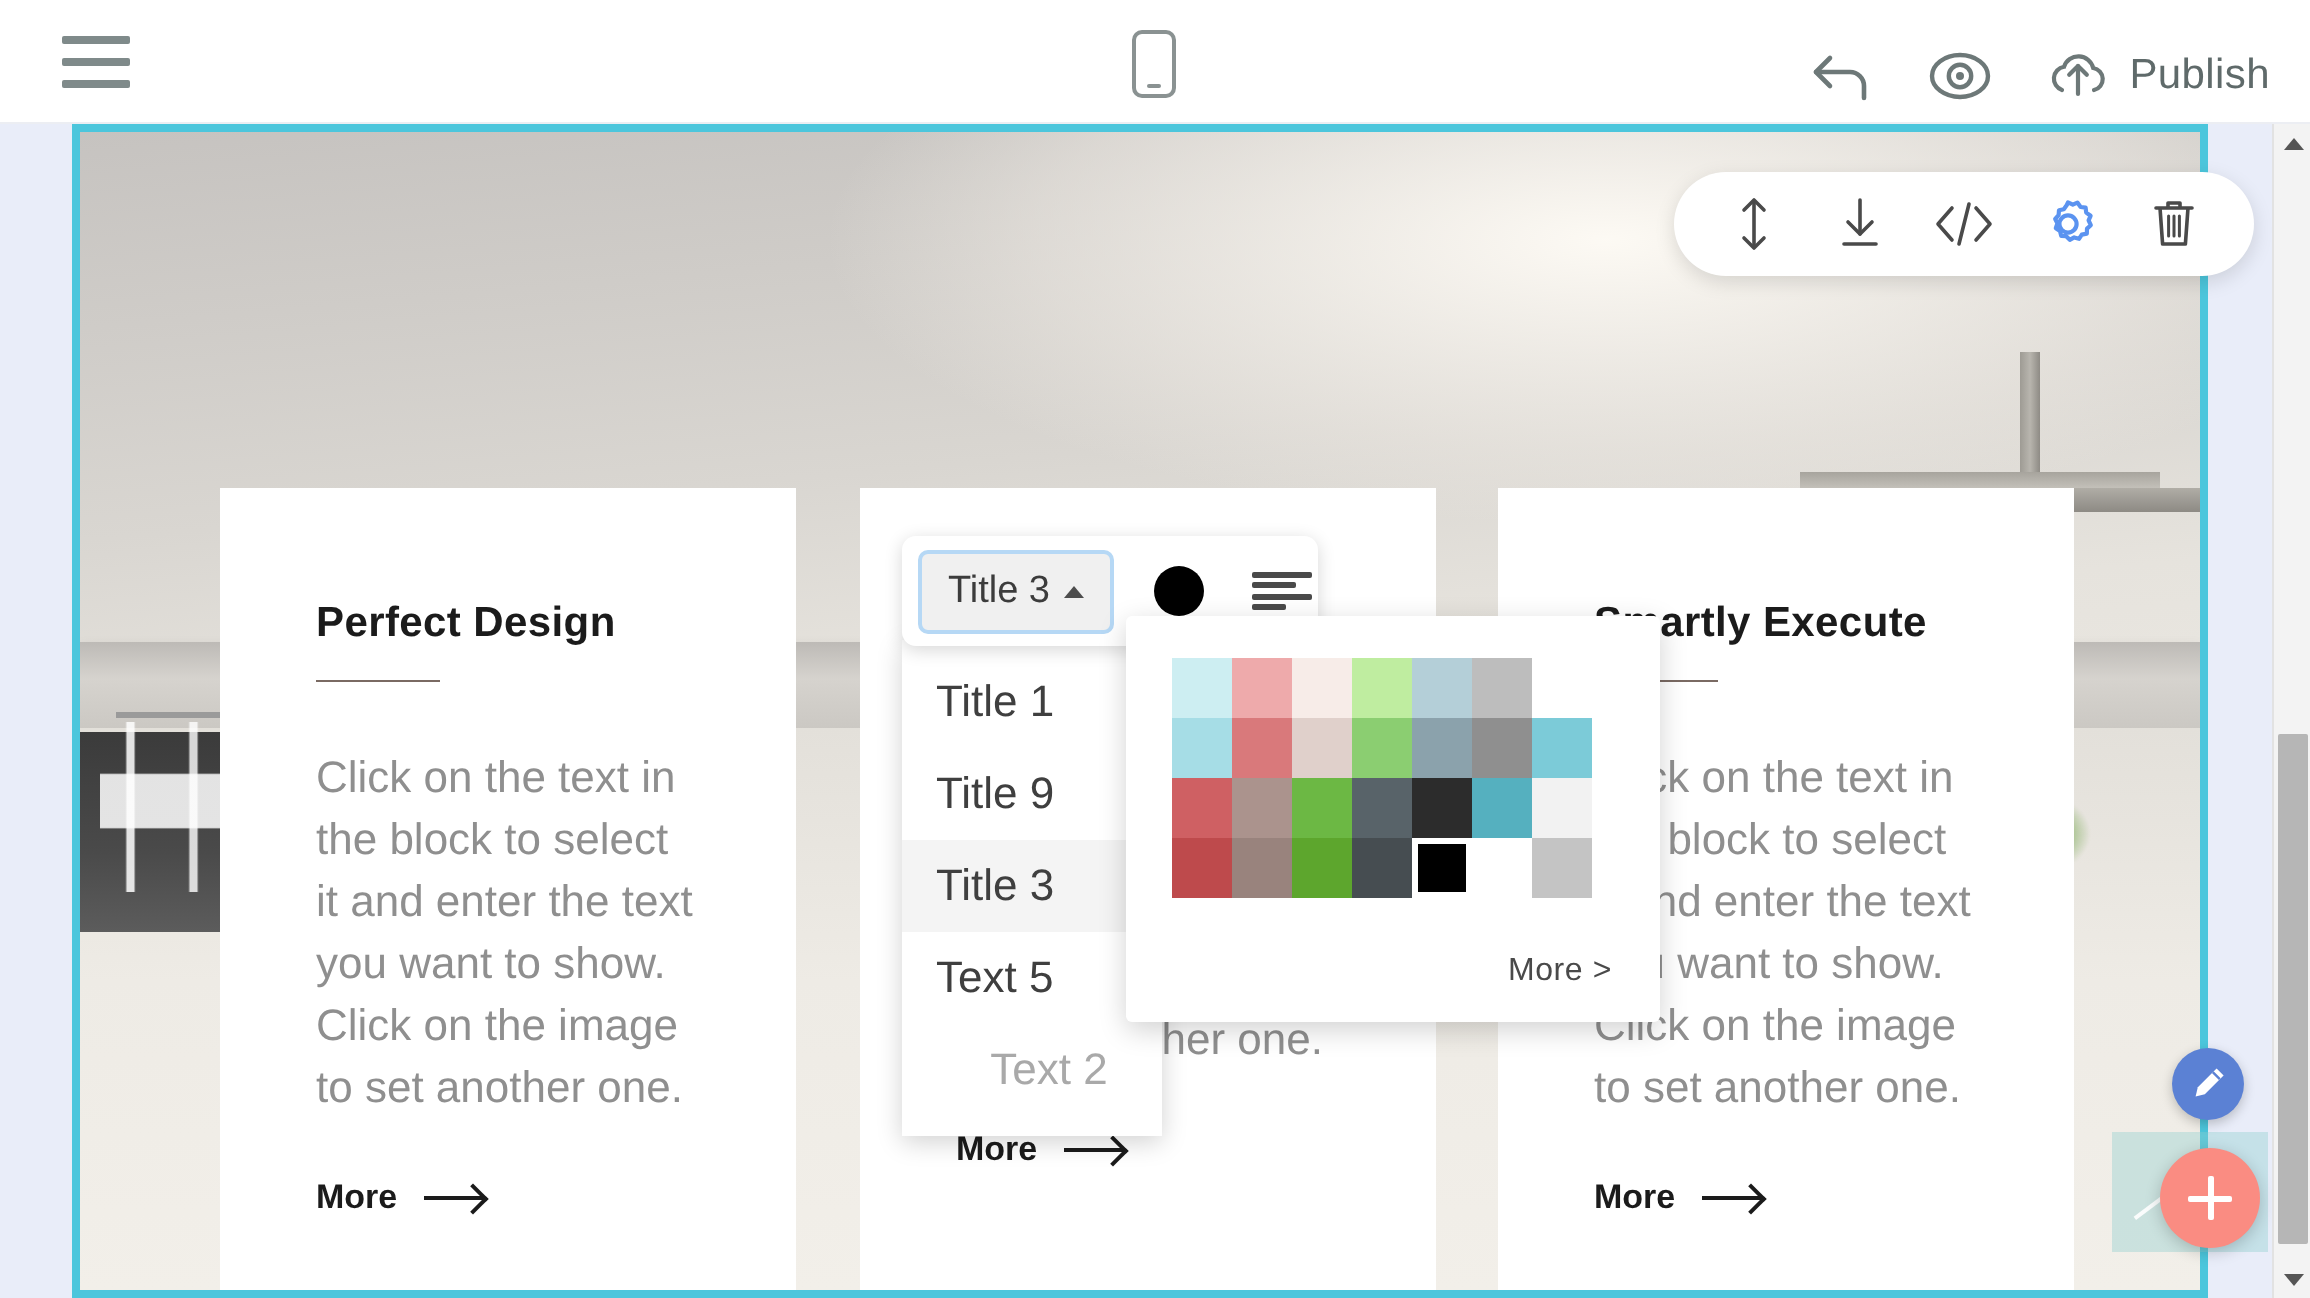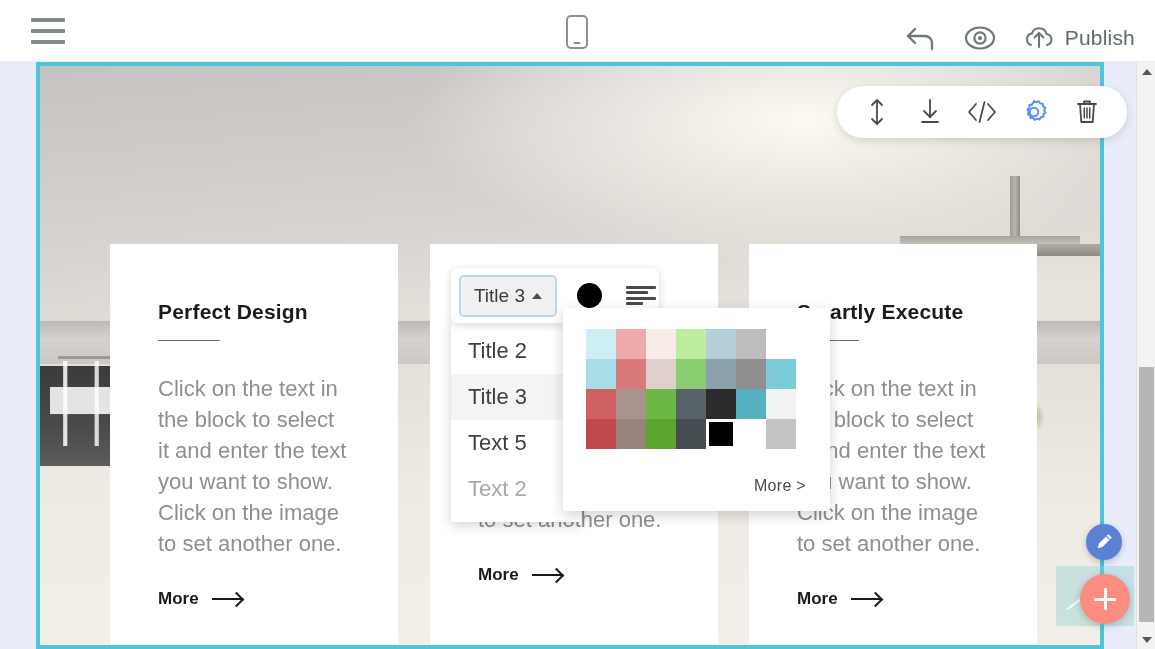--- a/index.html
+++ b/index.html
@@ -152,21 +152,21 @@
   .style-menu{
     position:absolute; left:451px; top:320px; width:130px;
     background:#fff; box-shadow:0 3px 12px rgba(0,0,0,.18);
     padding:8px 0 10px 0; z-index:44;
   }
   .style-item{
     height:46px; display:flex; align-items:center; padding-left:17px;
     font-size:22px; color:#3f3f3f; cursor:pointer; position:relative;
   }
   .style-item.sel{ background:#f4f4f4; }
-  .style-item.muted{ color:#a9a9a9; }
+  .style-item.muted{ color:#a9a9a9;justify-content:center; }
   .edit-chip{
     position:absolute; right:-86px; top:3px; width:86px; height:40px;
     background:#969696; display:flex; align-items:center; justify-content:center;
   }
 
   
   .palette{
     position:absolute; left:563px; top:308px; width:267px; height:203px;
     background:#fff; border-radius:3px; box-shadow:0 4px 14px rgba(0,0,0,.18);
     z-index:50;
@@ -371,21 +371,24 @@
     <div class="align-icon">
       <i></i>
       <i></i>
       <i></i>
       <i></i>
     </div>
   </div>
 
   <div class="style-menu">
     <div class="style-item">
-      <span>Title 2</span>
+      <span>Title 1</span>
+    </div>
+    <div class="style-item">
+      <span>Title 9</span>
     </div>
     <div class="style-item sel">
       <span>Title 3</span>
       <span class="edit-chip">
         <svg width="26" height="26" viewBox="0 0 26 26">
           <path d="M18.5 4.6 l3 3 -11 11 -4.2 1.2 1.2-4.2z" fill="#ffffff" opacity=".95"></path>
           <path d="M16.6 6.5 l3 3" stroke="#969696" stroke-width="1.3" fill="none"></path>
         </svg>
       </span>
     </div>

